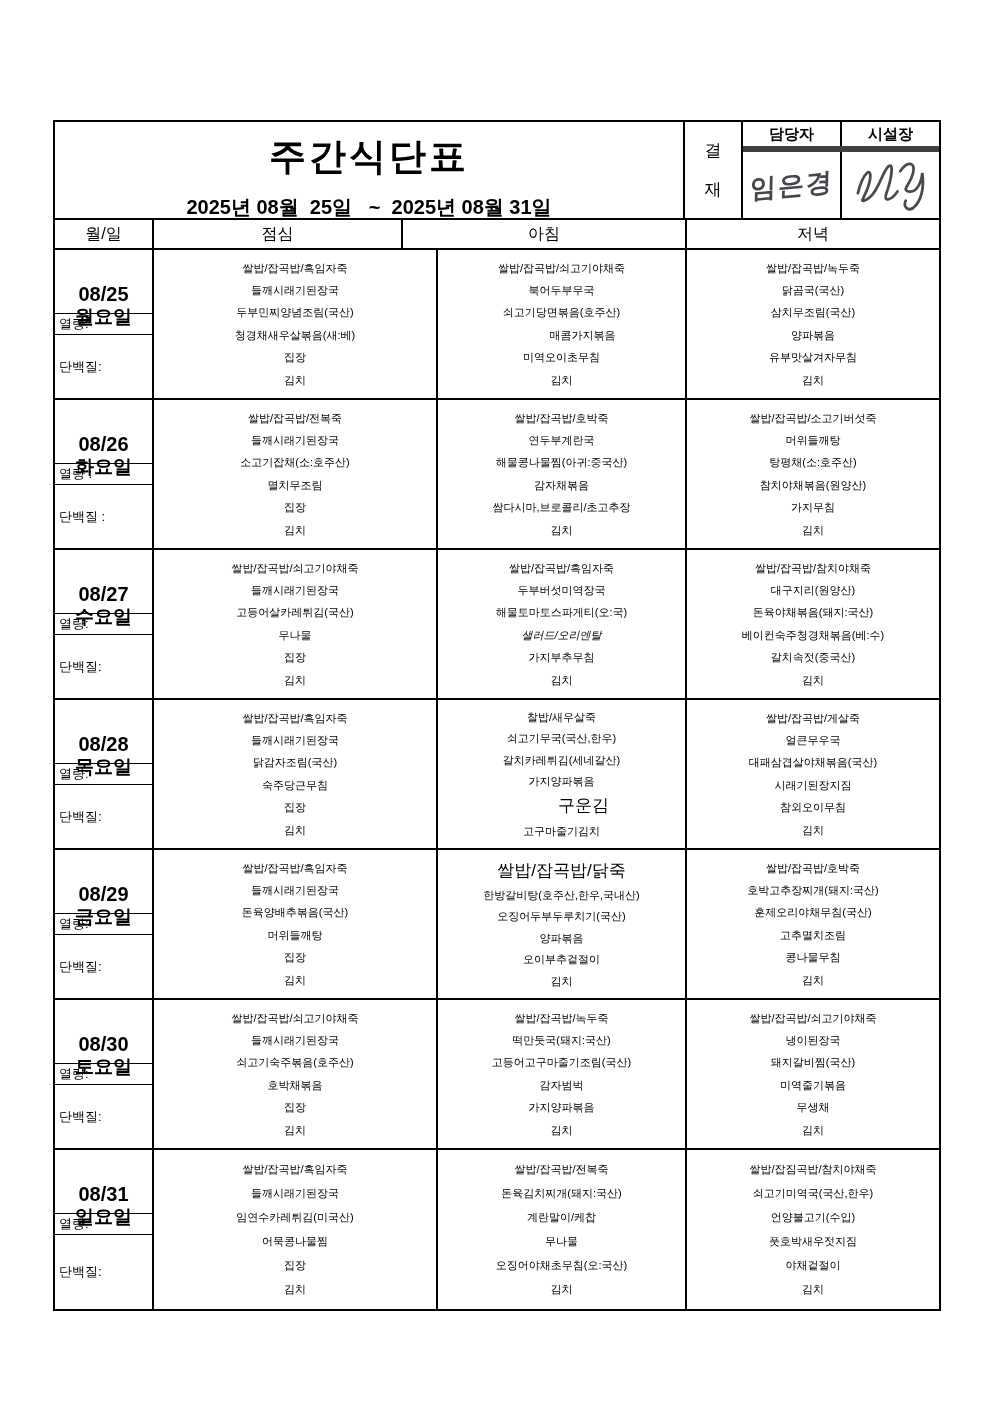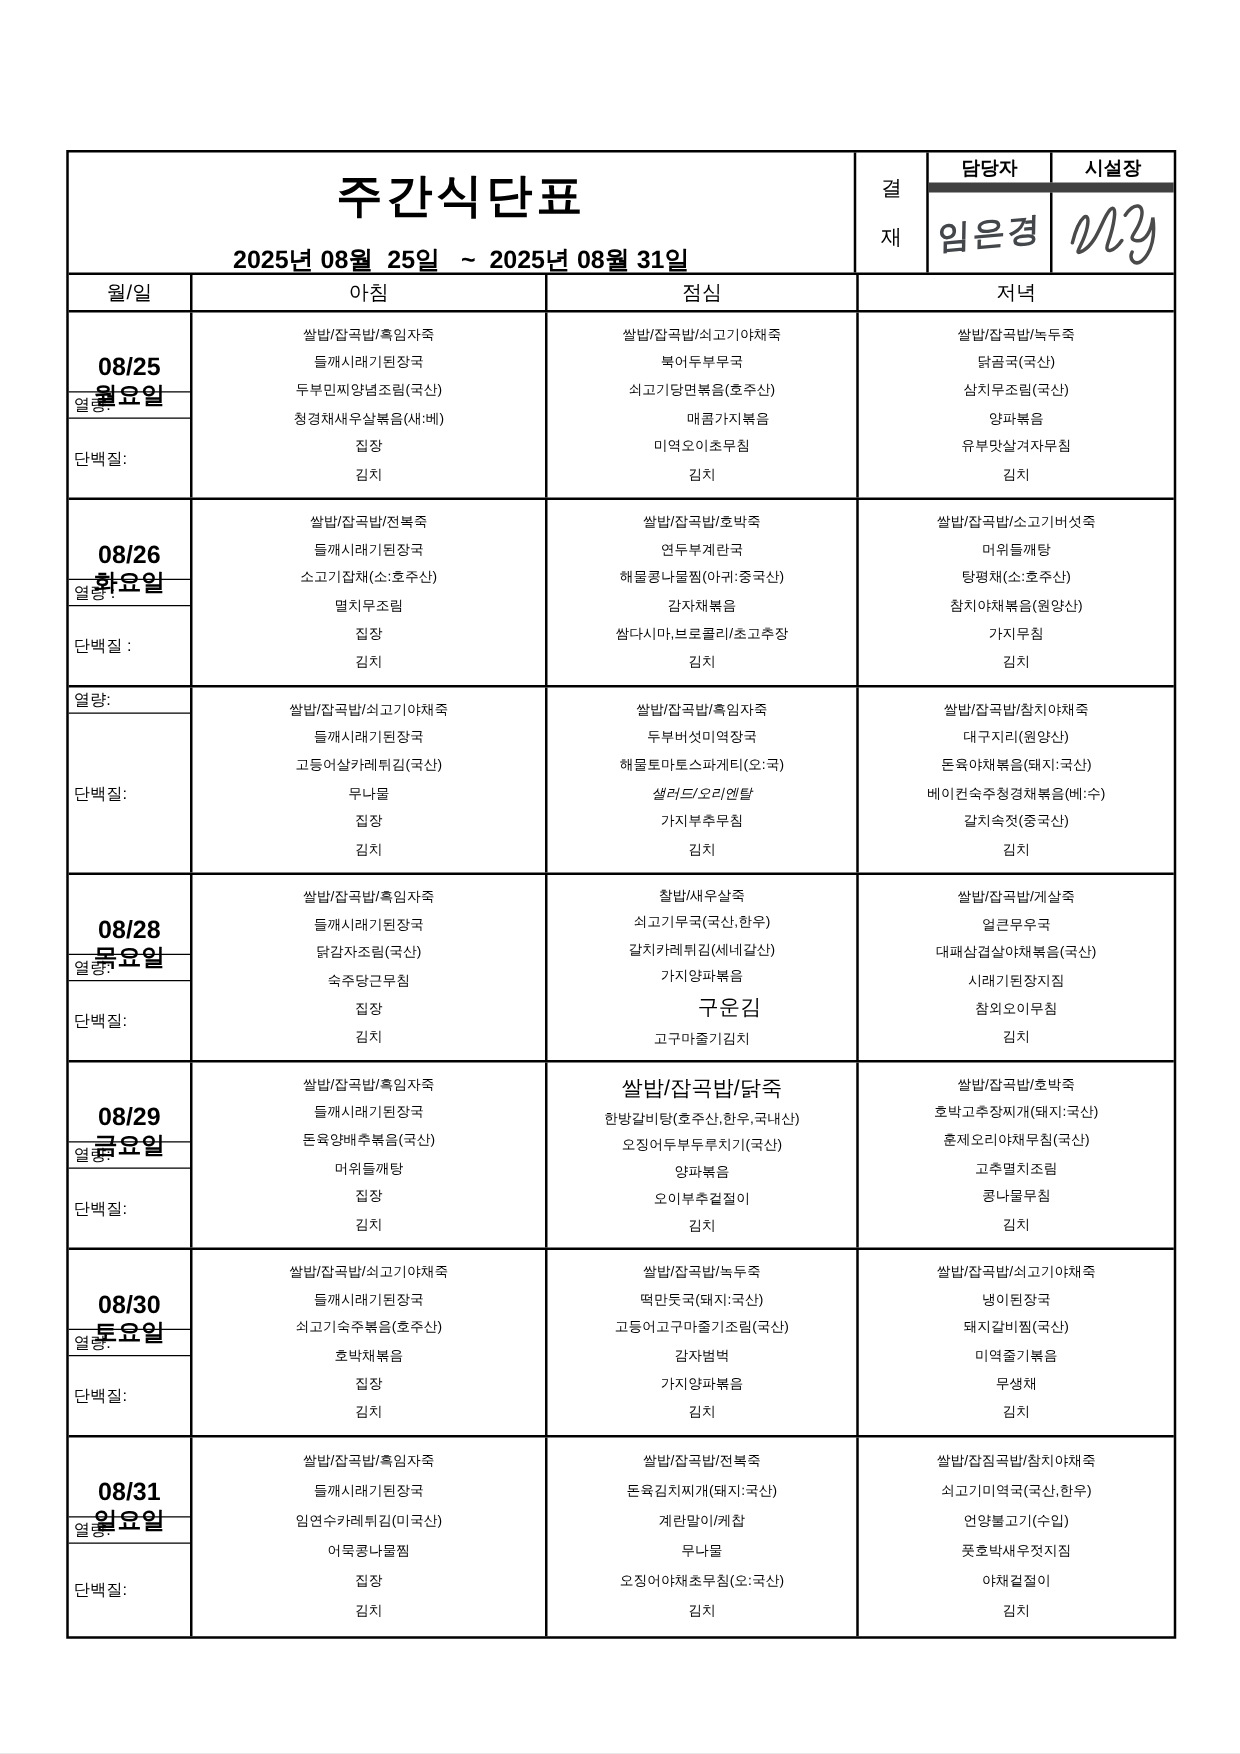--- a/index.html
+++ b/index.html
@@ -12,21 +12,21 @@
   .top-block{display:flex;height:96px;border-bottom:2px solid #000;}
   .title-area{width:630px;border-right:2px solid #000;box-sizing:border-box;
               text-align:center;overflow:hidden;}
   .doc-title{font-size:37px;font-weight:bold;letter-spacing:3px;margin-top:10px;}
   .doc-dates{font-size:20px;font-weight:bold;margin-top:12px;white-space:pre;}
   .approval{flex:1;display:flex;}
   .stamp-cell{width:58px;border-right:2px solid #000;box-sizing:border-box;
               display:flex;flex-direction:column;align-items:center;justify-content:center;
               gap:16px;font-size:17px;}
   .approval-right{flex:1;display:flex;flex-direction:column;}
-  .label-row{display:flex;height:24px;border-bottom:8px solid #404040;}
+  .label-row{display:flex;height:24px;border-bottom:6px solid #404040;}
   .label-row .lbl{flex:1;display:flex;align-items:center;justify-content:center;
                   font-size:15px;font-weight:bold;}
   .label-row .lbl:first-child{border-right:2px solid #000;box-sizing:border-box;}
   .sign-row{flex:1;display:flex;}
   .sign-cell{flex:1;display:flex;align-items:center;justify-content:center;overflow:hidden;}
   .sign-cell:first-child{border-right:2px solid #000;box-sizing:border-box;}
   .manager-sign{font-size:26px;font-weight:bold;color:#43464a;letter-spacing:2px;
                 transform:rotate(-5deg) skewX(-6deg);}
   
   .header-row{display:flex;height:28px;border-bottom:2px solid #000;}
@@ -85,22 +85,22 @@
                          C86 34, 84 50, 74 58 C68 62, 63 56, 66 50" stroke="#4a4a4a" stroke-width="3" fill="none" stroke-linecap="round"></path>
               </svg>
             </div>
           </div>
         </div>
       </div>
     </div>
 
     <div class="header-row">
       <div class="hcell w-day">월/일</div>
+      <div class="hcell w-ln">점심</div>
       <div class="hcell w-bf">아침</div>
-      <div class="hcell w-ln">점심</div>
       <div class="hcell w-dn">저녁</div>
     </div>
 
     <div id="body-rows">
         <div class="row">
           <div class="col-day">
             <div class="day-head">
               <div class="day-date">08/25</div>
               <div class="day-week">월요일</div>
             </div>
@@ -161,20 +161,24 @@
             <div class="menu-line" style="font-size: 11px;">쌀밥/잡곡밥/소고기버섯죽</div>
             <div class="menu-line" style="font-size: 11px;">머위들깨탕</div>
             <div class="menu-line" style="font-size: 11px;">탕평채(소:호주산)</div>
             <div class="menu-line" style="font-size: 11px;">참치야채볶음(원양산)</div>
             <div class="menu-line" style="font-size: 11px;">가지무침</div>
             <div class="menu-line" style="font-size: 11px;">김치</div>
           </div>
         </div>
         <div class="row">
           <div class="col-day">
+            <div class="day-head">
+              <div class="day-date">08/27</div>
+              <div class="day-week">수요일</div>
+            </div>
             <div class="cal-band">열량:</div>
             <div class="prot-band">단백질:</div>
           </div>
           <div class="col-meal w-bf">
             <div class="menu-line" style="font-size: 11px;">쌀밥/잡곡밥/쇠고기야채죽</div>
             <div class="menu-line" style="font-size: 11px;">들깨시래기된장국</div>
             <div class="menu-line" style="font-size: 11px;">고등어살카레튀김(국산)</div>
             <div class="menu-line" style="font-size: 11px;">무나물</div>
             <div class="menu-line" style="font-size: 11px;">집장</div>
             <div class="menu-line" style="font-size: 11px;">김치</div>

